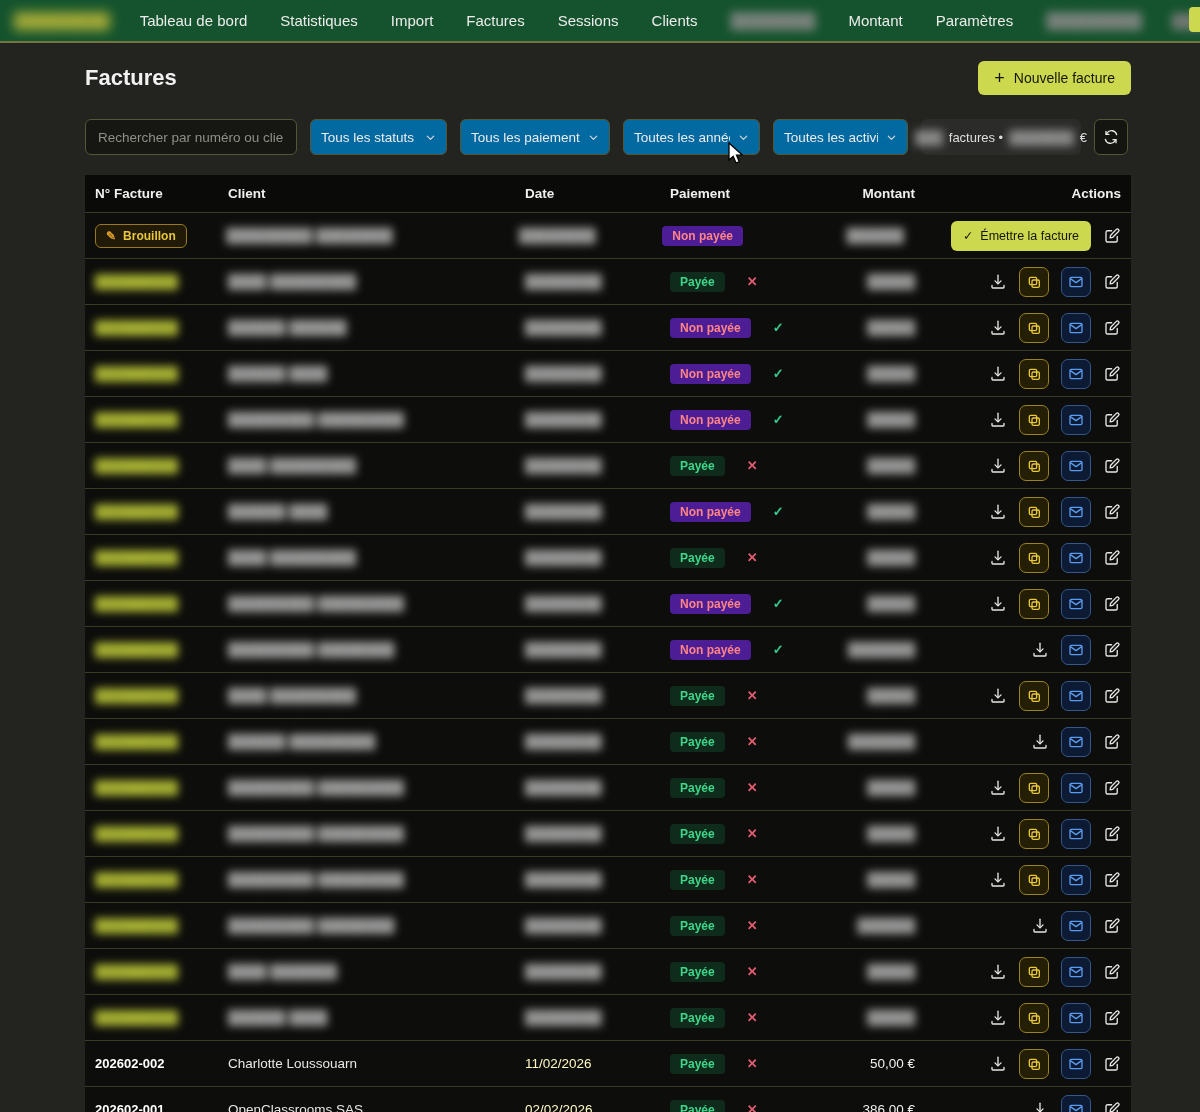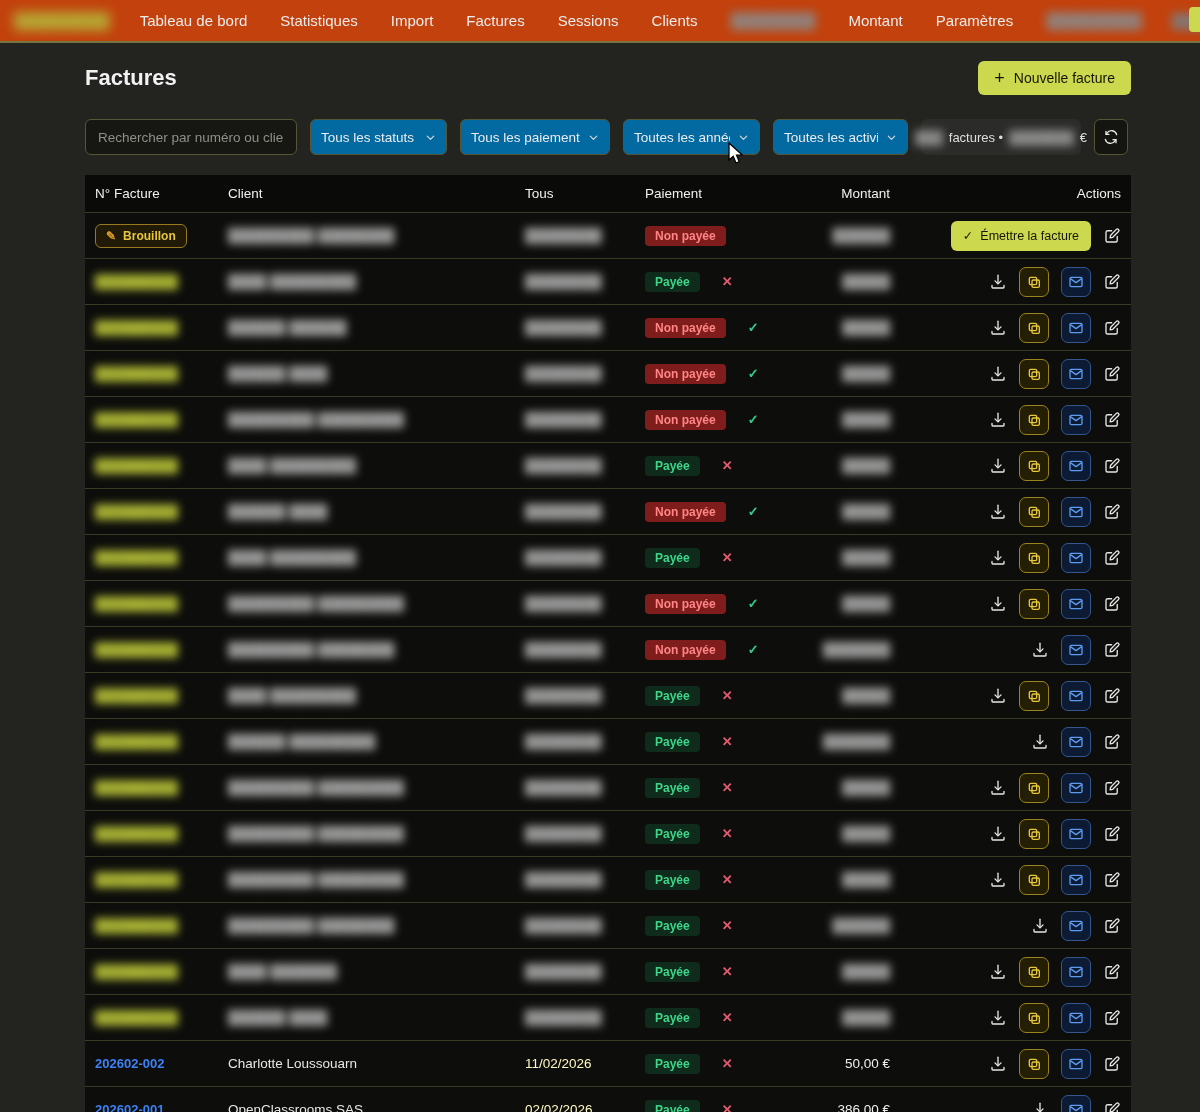--- a/index.html
+++ b/index.html
@@ -1,20 +1,20 @@
 <!DOCTYPE html>
 <html><head>
 <meta charset="utf-8">
 <style>
   * { margin:0; padding:0; box-sizing:border-box; }
   html,body { width:1200px; height:1112px; overflow:hidden; }
   body { font-family:"Liberation Sans", sans-serif; background:#232320; color:#e8e8e8; position:relative; }
 
   
-  .nav { height:43px; background:#c2410c; border-bottom:2px solid #74743f; display:flex; align-items:center; padding:0 14px; gap:30px; }
+  .nav { height:43px; background:#14532d; border-bottom:2px solid #74743f; display:flex; align-items:center; padding:0 14px; gap:30px; }
   .nav-logo { color:#b5b53a; font-weight:bold; font-size:15px; filter:blur(6px); opacity:.9; white-space:nowrap; }
   .nav-items { display:flex; align-items:center; gap:33px; }
   .nav-item { color:#ececec; font-size:15px; cursor:pointer; white-space:nowrap; background:none; border:none; font-family:inherit; }
   .nav-item.redacted { color:#8a8a8a; filter:blur(5px); opacity:.85; }
   .nav-user { margin-left:auto; color:#7d7d7d; font-size:14px; filter:blur(5px); opacity:.9; margin-right:18px; }
   .nav-corner-btn { position:absolute; right:0; top:7px; width:11px; height:25px; background:#ccd94e; border-radius:4px 0 0 4px; }
 
   
   .main { padding:18px 69px 0 85px; }
   .page-head { display:flex; justify-content:space-between; align-items:center; }
@@ -29,37 +29,37 @@
   .select { height:36px; background:#0369a1; border:1px solid #565636; border-radius:6px; display:flex; align-items:center; justify-content:space-between; gap:8px; padding:0 10px; font-size:13.5px; color:#ececec; cursor:pointer; white-space:nowrap; overflow:hidden; }
   .sel-statut { width:137px; } .sel-paiement { width:150px; } .sel-annee { width:137px; } .sel-activite { width:135px; }
   .select .label { overflow:hidden; }
   .chev { flex:0 0 auto; }
   .summary { width:160px; height:36px; background:#2b2b29; border-radius:6px; display:flex; align-items:center; justify-content:center; gap:6px; font-size:13px; color:#dedede; white-space:nowrap; }
   .btn-refresh { width:34px; height:36px; background:#141410; border:1px solid #565636; border-radius:6px; display:flex; align-items:center; justify-content:center; cursor:pointer; }
 
   
   .table { margin-top:20px; background:#0d0d0b; }
   .thead, .tr { display:flex; align-items:center; padding:0 10px; border-bottom:1px solid #3a3a22; }
-  .thead { height:38px; background:#0a0a08; font-weight:normal; font-size:13.5px; color:#f0f0f0; }
+  .thead { height:38px; background:#0a0a08; font-weight:bold; font-size:13.5px; color:#f0f0f0; }
   .tr { height:46px; background:#0d0d0b; font-size:13.5px; }
   .c-num { width:133px; } .c-client { width:297px; } .c-date { width:120px; }
-  .c-pay { width:142px; display:flex; align-items:center; }
+  .c-pay { width:142px; display:flex; align-items:center;margin-left:25px; }
   .c-amt { width:103px; text-align:right; }
   .c-act { flex:1; display:flex; justify-content:flex-end; align-items:center; gap:12px;margin-left:47px; }
-  .num { color:#3b82f6; font-weight:bold; font-size:13px;text-align:right; }
+  .num { color:#ffffff; font-weight:bold; font-size:13px;text-align:right; }
   .client { color:#e6e6e6; } .date { color:#fef9c3; } .amt { color:#efefef; }
 
   .blur { filter:blur(4px); opacity:.8; }
   .blur-gray { color:#9a9a9a; filter:blur(4px); opacity:.85; }
   .blur-num { color:#ccd93c; }
   .blur-light { color:#b9b9b9; }
 
   .badge { font-size:12px; font-weight:bold; padding:3px 10px; border-radius:4px; white-space:nowrap; }
   .badge.paid { background:#0e2b1b; color:#3fd68a; }
-  .badge.unpaid { background:#7f1d1d; color:#ff8585; }
+  .badge.unpaid { background:#4c1d95; color:#ff8585; }
   .tg { margin-left:22px; font-size:13px; font-weight:bold; background:none; border:none; cursor:pointer; font-family:inherit; }
   .tg-x { color:#e25c6e; } .tg-check { color:#35c98a; }
 
   .badge-draft { display:inline-flex; align-items:center; gap:7px; background:#201a07; border:1px solid #97791f; color:#e8c63e; font-size:12px; font-weight:bold; padding:4px 10px; border-radius:6px; }
   .badge-draft .pencil { color:#d99a2b; font-size:12px; }
 
   .btn-emit { display:inline-flex; align-items:center; gap:7px; background:#ccd94e; color:#15150a; border:none; border-radius:6px; height:30px; padding:0 12px; font-size:12.5px; font-family:inherit; cursor:pointer; white-space:nowrap; }
   .icon-btn { background:none; border:none; padding:0; cursor:pointer; display:flex; align-items:center; justify-content:center; }
   .box-btn { width:30px; height:30px; border-radius:7px; }
   .copy-btn { background:#241e05; border:1.5px solid #9c831f; }
@@ -137,21 +137,21 @@
         <path d="M3.5 15.5A8 8 0 0 0 18 17.7l1.5-1.7"></path>
           <path d="M19.5 20.5V16H15"></path>
       </svg>
     </button>
   </div>
 
   <div class="table">
     <div class="thead">
       <div class="c-num">N° Facture</div>
       <div class="c-client">Client</div>
-      <div class="c-date">Tous</div>
+      <div class="c-date">Date</div>
       <div class="c-pay">Paiement</div>
       <div class="c-amt">Montant</div>
       <div class="c-act">Actions</div>
     </div>
     <div id="tbody">
         <div class="tr">
     <div class="c-num">
       
       <span class="badge-draft">
         <span class="pencil">✎</span>

